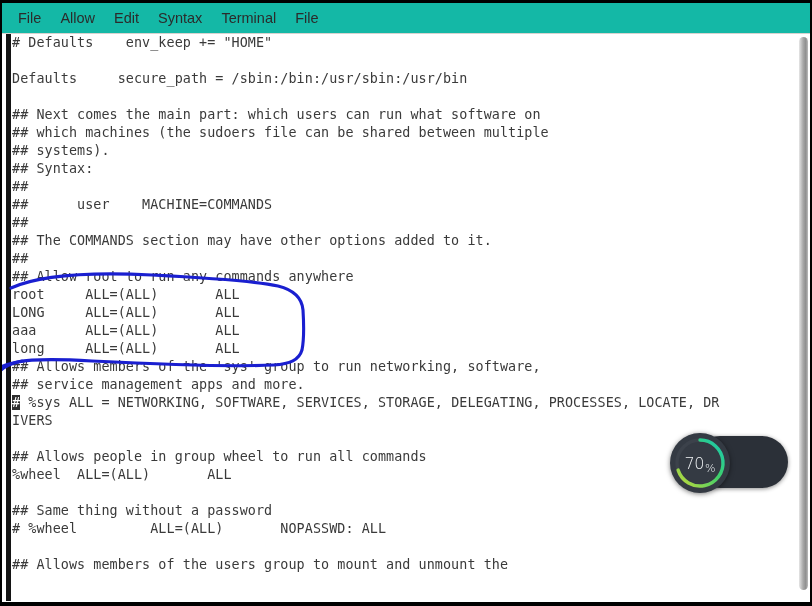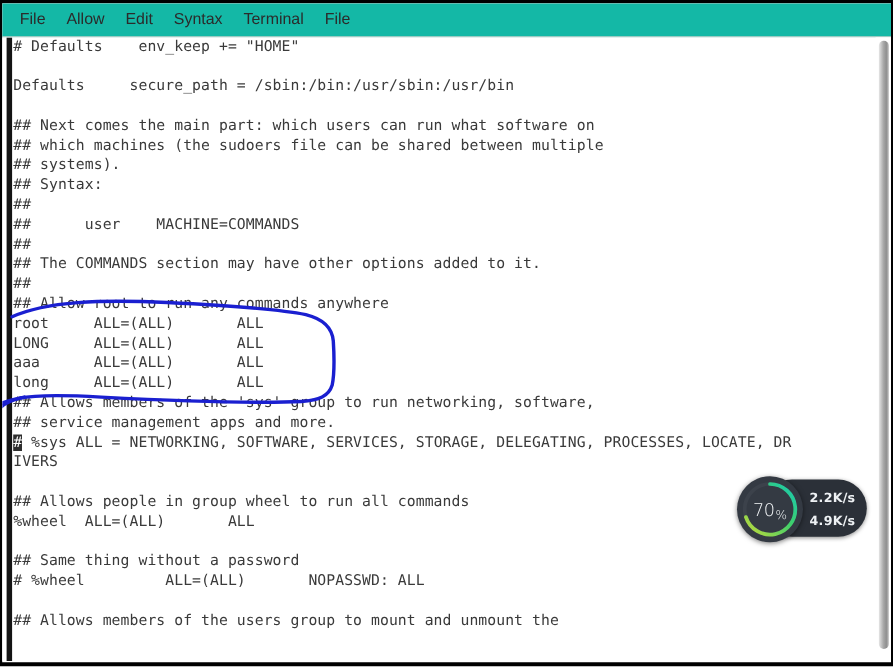--- a/index.html
+++ b/index.html
@@ -182,30 +182,20 @@
   </svg>
 
   <div id="vscroll">
     <div id="vscroll-thumb"></div>
   </div>
 
   <div id="netwidget">
 
     <div id="net-panel"></div>
 
-    <div id="net-rows">
-      <div class="net-row">
-        <span class="net-arrow up">↑</span>
-        <span class="net-val">2.2K/s</span>
-      </div>
-      <div class="net-row">
-        <span class="net-arrow down">↓</span>
-        <span class="net-val">4.9K/s</span>
-      </div>
-    </div>
 
     <div id="gauge">
       <svg width="60" height="60">
         <defs>
           <linearGradient id="ringgrad" x1="1" y1="0" x2="0" y2="1">
             <stop offset="0%" stop-color="#17c8b4"></stop>
             <stop offset="45%" stop-color="#3fcf6a"></stop>
             <stop offset="100%" stop-color="#c2d93a"></stop>
           </linearGradient>
         </defs>

